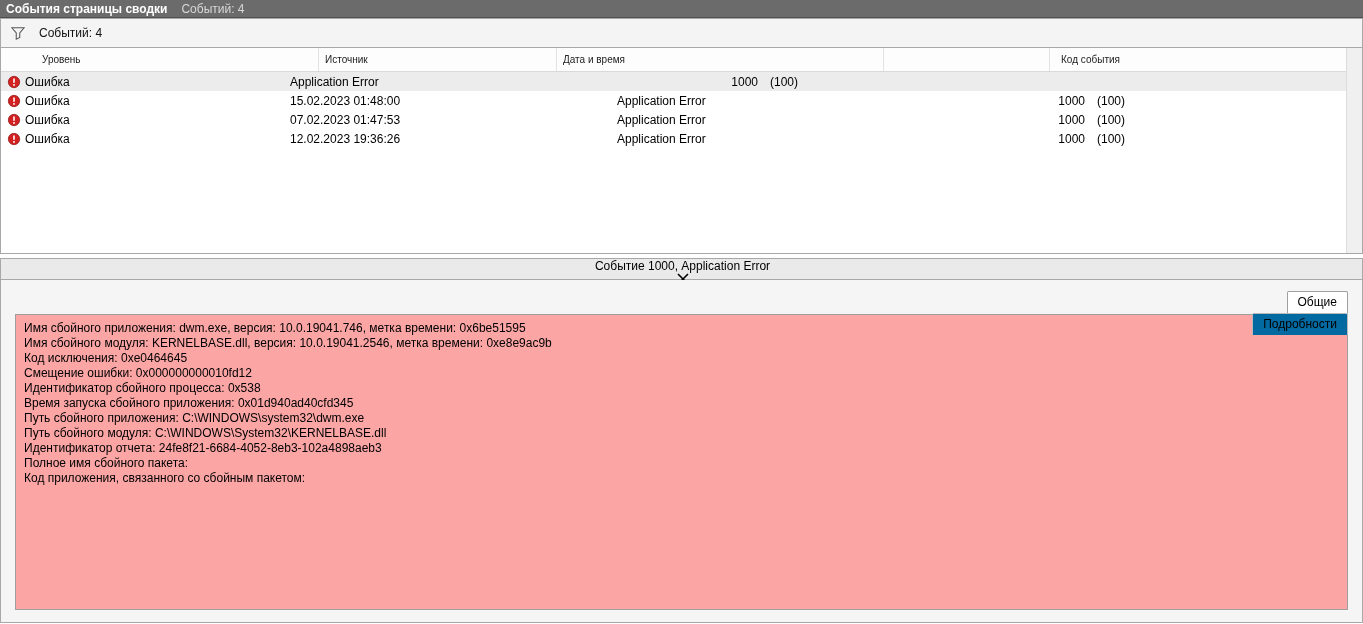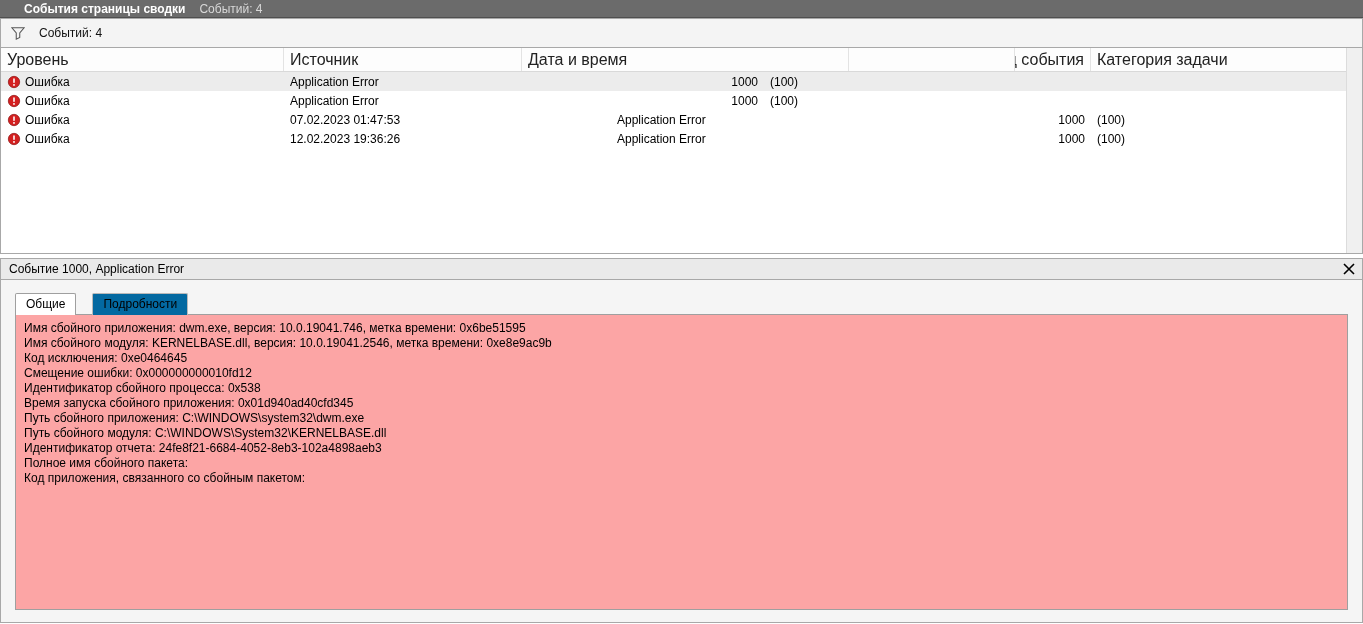--- a/index.html
+++ b/index.html
@@ -11,21 +11,21 @@
     background: #fff;
     color: #000;
     overflow: hidden;
   }
   .titlebar {
     background: #6b6b6b;
     color: #fff;
     height: 18px;
     display: flex;
     align-items: center;
-    padding: 0 24px;
+    padding: 0 6px;
     font-size: 12px;
     border-bottom: 1px solid #4f4f4f;
   }
   .titlebar .t-main { font-weight: bold; }
   .titlebar .t-sub  { margin-left: 14px; color: #d8d8d8; }
 
   .filterbar {
     height: 30px;
     background: #f4f4f4;
     border: 1px solid #a8a8a8;
@@ -50,22 +50,23 @@
     overflow: hidden;
     background: #fff;
     position: relative;
   }
   .grid-header {
     display: flex;
     background: #fdfdfd;
     border-bottom: 1px solid #d9d9d9;
     height: 24px;
     align-items: center;
-    font-size: 16px;
+    font-size: 10px;
     color: #222;
+    padding-left: 35px;
   }
   .gh-cell {
     padding: 0 6px;
     border-right: 1px solid #e3e3e3;
     height: 100%;
     display: flex;
     align-items: center;
     overflow: hidden;
     white-space: nowrap;
   }
@@ -113,42 +114,44 @@
     height: 22px;
     background: #eaeaea;
     border: 1px solid #a8a8a8;
     border-top: 1px solid #a8a8a8;
     display: flex;
     align-items: center;
     justify-content: space-between;
     padding: 0 6px 0 8px;
     font-size: 12px;
     margin-top: 4px;
+    flex-direction: column;
   }
   .close-x {
     width: 14px; height: 14px;
     display: inline-flex; align-items: center; justify-content: center;
     cursor: pointer;
   }
   .close-x svg { width: 12px; height: 12px; }
 
   .detail-body {
     border-left: 1px solid #a8a8a8;
     border-right: 1px solid #a8a8a8;
     border-bottom: 1px solid #a8a8a8;
     height: 343px;
     background: #f5f5f5;
     padding: 10px 14px 0 14px;
     position: relative;
   }
   .tabs {
     display: flex;
     align-items: flex-end;
-    gap: 16px;
+    gap: 0;
     height: 24px;
+    flex-direction: column;
   }
   .tab {
     padding: 3px 10px 4px 10px;
     font-size: 12px;
     border: 1px solid #b9b9b9;
     border-bottom: none;
     background: #0369a1;
     position: relative;
     top: 1px;
     border-radius: 2px 2px 0 0;
@@ -187,21 +190,20 @@
   <span class="count">Событий: 4</span>
 </div>
 
 <div class="grid-wrap">
   <div class="grid-header">
     <div class="gh-cell col-level">Уровень</div>
     <div class="gh-cell col-source">Источник</div>
     <div class="gh-cell col-date">Дата и время</div>
     <div class="gh-cell col-spacer"></div>
     <div class="gh-cell col-eventid">Код события</div>
-    <div class="gh-cell col-cat">Категория задачи</div>
   </div>
   <div class="grid-rows" id="grid-rows">
       <div class="grid-row sel">
         <div class="gr-cell col-level">
           <span class="err-icon">
             <svg viewBox="0 0 16 16">
               <circle cx="8" cy="8" r="6.5" fill="#d32020" stroke="#8d0f0f" stroke-width="0.8"></circle>
               <rect x="7.1" y="3.6" width="1.8" height="5.5" rx="0.9" fill="#fff"></rect>
               <circle cx="8" cy="11.3" r="1.1" fill="#fff"></circle>
             </svg>
@@ -217,20 +219,21 @@
         <div class="gr-cell col-level">
           <span class="err-icon">
             <svg viewBox="0 0 16 16">
               <circle cx="8" cy="8" r="6.5" fill="#d32020" stroke="#8d0f0f" stroke-width="0.8"></circle>
               <rect x="7.1" y="3.6" width="1.8" height="5.5" rx="0.9" fill="#fff"></rect>
               <circle cx="8" cy="11.3" r="1.1" fill="#fff"></circle>
             </svg>
           </span>
           <span>Ошибка</span>
         </div>
+        <div class="gr-cell col-date">15.02.2023 01:48:00</div>
         <div class="gr-cell col-source">Application Error</div>
         <div class="gr-cell col-spacer"></div>
         <div class="gr-cell col-eventid">1000</div>
         <div class="gr-cell col-cat">(100)</div>
       </div>
       <div class="grid-row">
         <div class="gr-cell col-level">
           <span class="err-icon">
             <svg viewBox="0 0 16 16">
               <circle cx="8" cy="8" r="6.5" fill="#d32020" stroke="#8d0f0f" stroke-width="0.8"></circle>

